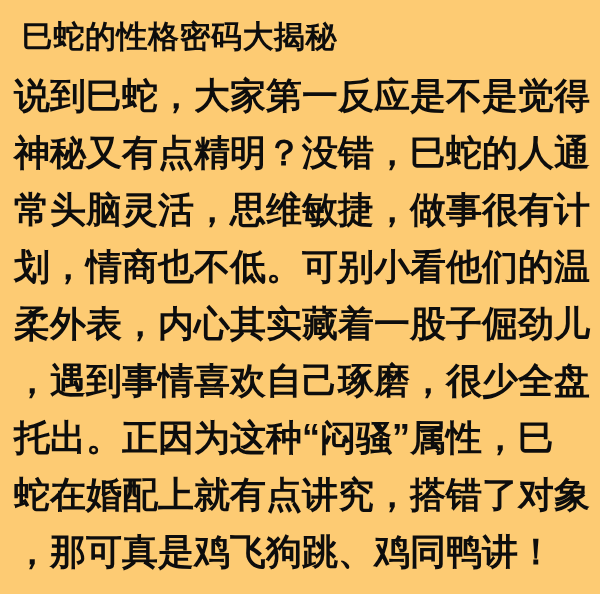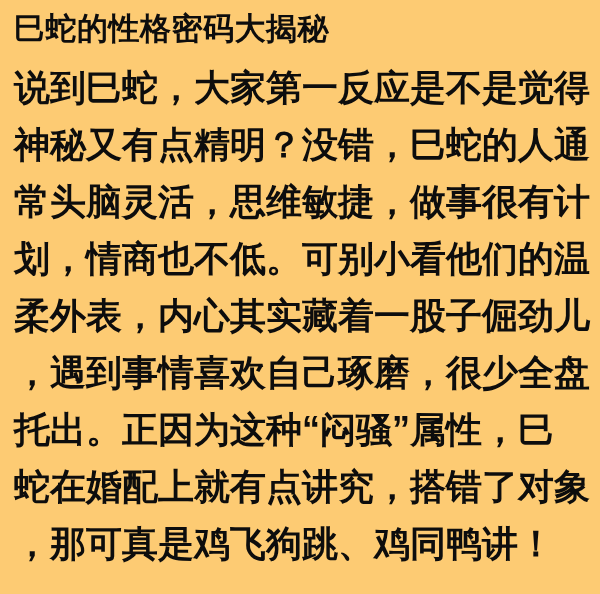--- a/index.html
+++ b/index.html
@@ -13,21 +13,21 @@
     background: #FDCB73; 
     color: #0d0d0d;
   }
   .page {
     box-sizing: border-box;
     width: 600px;
     height: 594px;
     padding: 6px 8px 0 14px;
   }
   .article-title {
-    margin: 0;
+    margin: 8px;
     font-family: "DejaVu Sans", "Liberation Sans", sans-serif;
     font-weight: 700;
     font-size: 31px;
     line-height: 44px;
     letter-spacing: 0.5px;
   }
   .article-body {
     margin: 9px 0 0 0;
     font-family: Liberation Sans, sans-serif;
     font-weight: 700;

